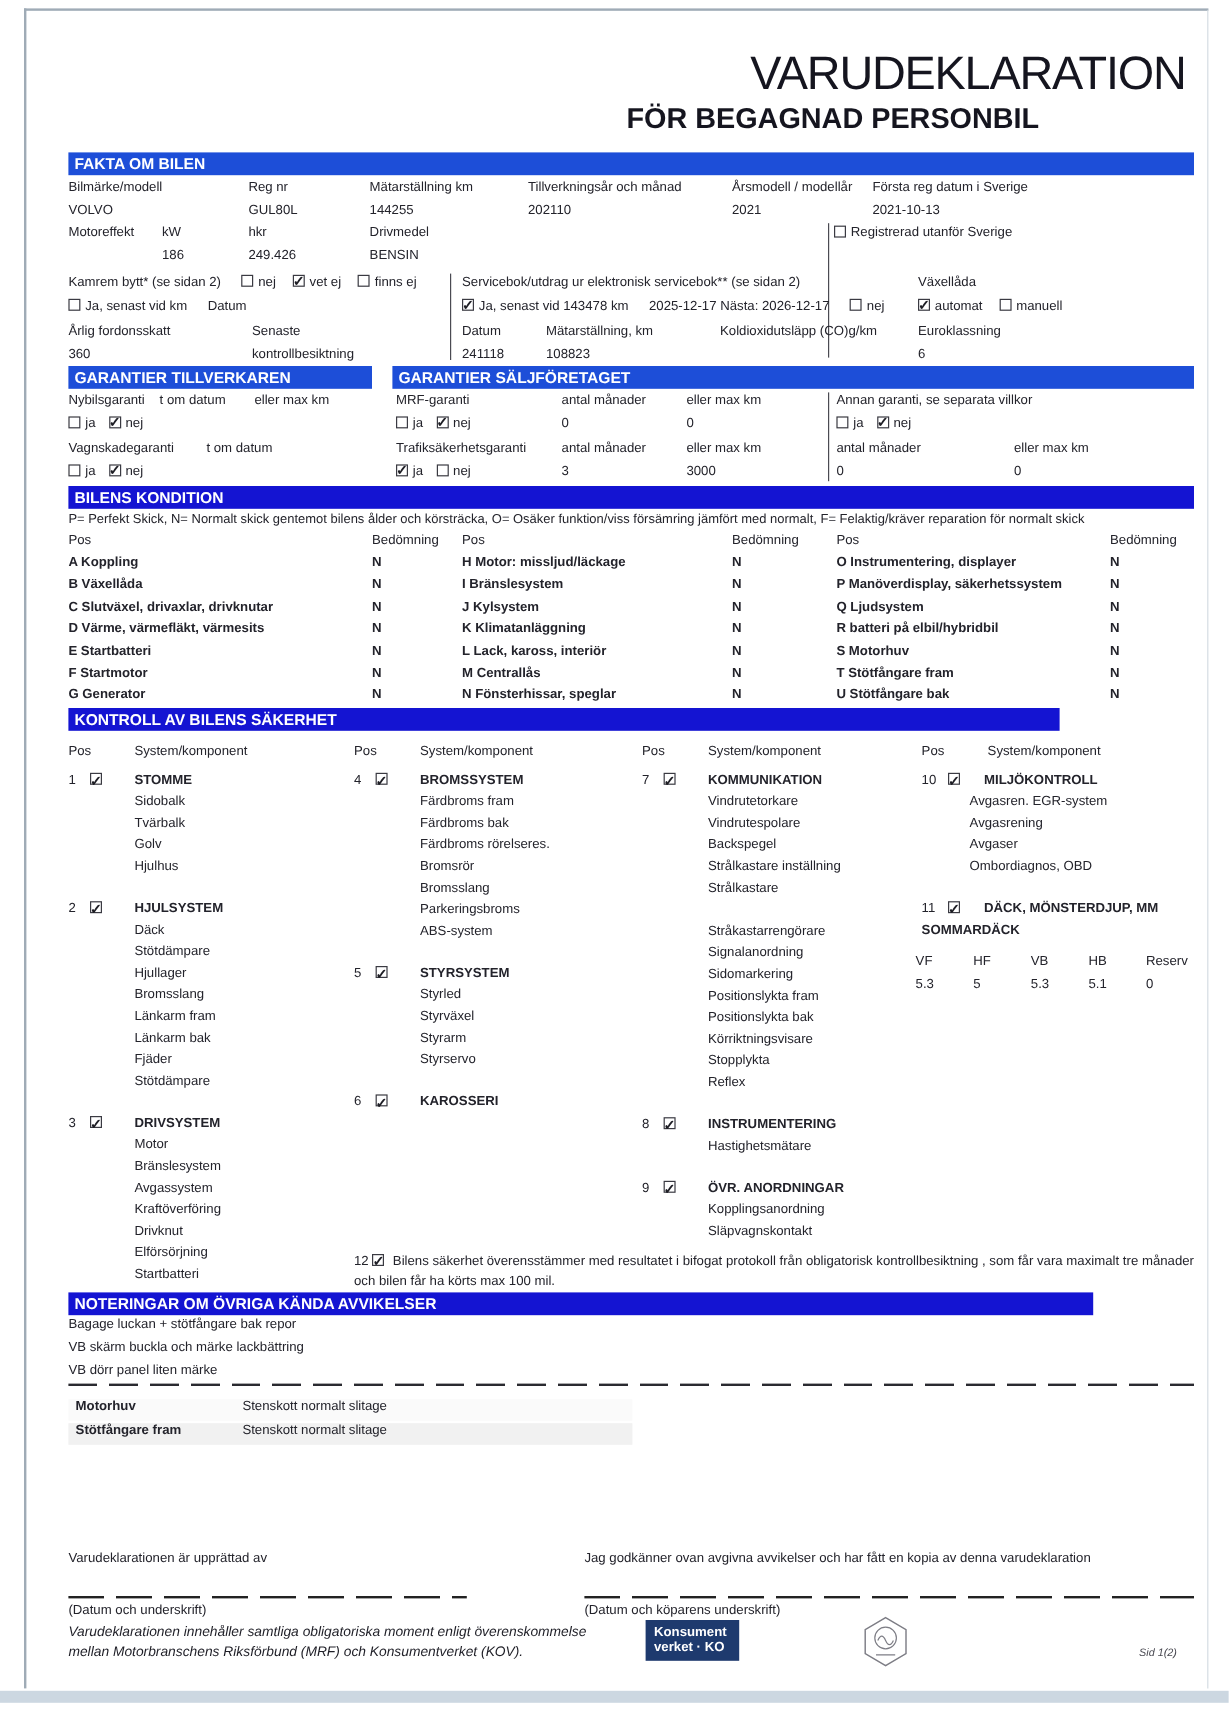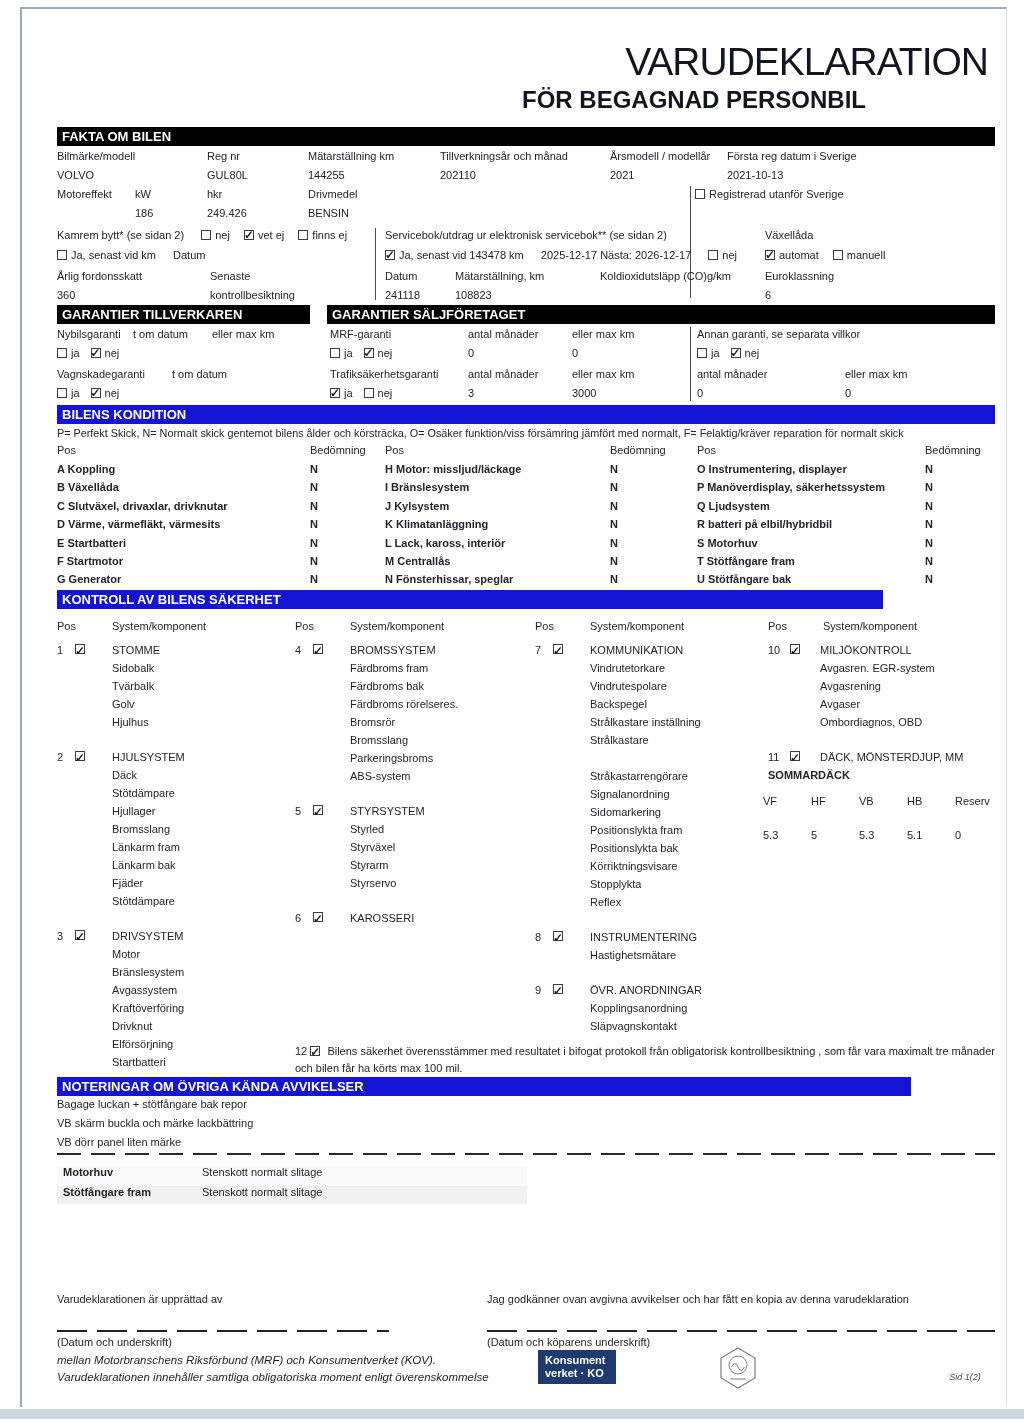--- a/index.html
+++ b/index.html
@@ -3,21 +3,21 @@
 <meta charset="utf-8">
 <style>
 *{margin:0;padding:0;box-sizing:border-box}
 html,body{background:#fff}
 body{width:1024px;height:1424px;position:relative;font-family:"Liberation Sans",sans-serif;font-size:11px;color:#23232b;overflow:hidden}
 .frame{position:absolute;left:20px;top:7px;width:987px;height:1400px;border-top:2px solid #9fabb6;border-left:2px solid #9fabb6;border-right:1px solid #d5dde3;background:#fff}
 .bottom-strip{position:absolute;left:0;top:1409px;width:1024px;height:10px;background:#ccd7e1}
 .doc-title{position:absolute;left:400px;top:40px;width:588px;text-align:right;font-size:39px;letter-spacing:-1px;color:#15151f}
 .doc-subtitle{position:absolute;left:400px;top:86px;width:588px;text-align:center;font-size:24px;font-weight:700;color:#15151f}
 .bar{position:absolute;height:19px;color:#fff;font-weight:700;font-size:13px;line-height:19px;padding-left:5px;white-space:nowrap}
-.bar.red{background:#000000}
+.bar.red{background:#1d4ed8}
 .bar.blue{background:#1414d2}
 .b-fakta{left:57px;top:127px;width:938px}
 .b-gar-l{left:57px;top:305px;width:253px}
 .b-gar-r{left:327px;top:305px;width:668px}
 .b-kond{left:57px;top:405px;width:938px}
 .b-saker{left:57px;top:590px;width:826px}
 .b-noter{left:57px;top:1077px;width:854px}
 .row{position:absolute;left:57px;width:938px;height:19px;font-size:11px;white-space:nowrap}
 .f{position:absolute;top:0;white-space:nowrap}
 .L0{left:0}.L76{left:76px}.L78{left:78px}.L115{left:115px}
@@ -46,29 +46,29 @@
 .scol{position:absolute;top:617px;font-size:11px;line-height:18px}
 .scol1{left:57px;width:236px}.scol2{left:295px;width:238px}.scol3{left:535px;width:232px}.scol4{left:768px;width:230px}
 .shead{display:flex}
 .shead .sp{width:55px;flex:none}
 .sgroup{margin-top:17px}
 .sgroup.first{margin-top:6px}
 .sghead{position:relative;height:18px}
 .sgnum{position:absolute;left:0}
 .sgcb{position:absolute;left:18px;top:3px}
 .scol4 .sgcb{left:22px}
-.sgtitle{position:absolute;left:55px;font-weight:400;white-space:nowrap}
+.sgtitle{position:absolute;left:55px;font-weight:700;white-space:nowrap}
 .scol4 .sgtitle{left:52px}
 .sitems{margin-left:55px}
-.scol4 .sitems{margin-left:52px}
+.scol4 .sitems{margin-left:40px}
 .sitem{height:18px;white-space:nowrap}
 .ssub{font-weight:700;height:18px}
 .tyre{display:flex;margin-left:-5px;margin-top:8px}
 .tyre span{width:48px;flex:none}
-.tyre.tvals{margin-top:16px}
+.tyre.tvals{margin-top:1px}
 .pos12{position:absolute;left:295px;top:1043px;width:712px;font-size:11px;line-height:17px;white-space:normal}
 .note-line{position:absolute;left:57px;width:938px;height:19px}
 .nl1{top:1098px}.nl2{top:1117px}.nl3{top:1136px}
 .note-dash{position:absolute;left:57px;top:1153px;width:938px;height:2px;background:repeating-linear-gradient(90deg,#2a2a30 0 24px,transparent 24px 34px)}
 .nrow{position:absolute;left:57px;width:470px;height:18px}
 .nr1{top:1166px;background:#fafafa}
 .nr2{top:1186px;background:#f1f1f1}
 .nrow b{position:absolute;left:6px}
 .nrow .nval{position:absolute;left:145px}
 .sign-lab{position:absolute;font-size:11px;white-space:nowrap}
@@ -561,22 +561,22 @@
   </div>
 
   <div class="sign-lab sl-l">Varudeklarationen är upprättad av</div>
   <div class="sign-lab sl-r">Jag godkänner ovan avgivna avvikelser och har fått en kopia av denna varudeklaration</div>
   <div class="sign-line sg-l"></div>
   <div class="sign-line sg-r"></div>
   <div class="sign-lab cap-l">(Datum och underskrift)</div>
   <div class="sign-lab cap-r">(Datum och köparens underskrift)</div>
 
   <div class="fineprint">
+    <div>Varudeklarationen innehåller samtliga obligatoriska moment enligt överenskommelse</div>
     <div>mellan Motorbranschens Riksförbund (MRF) och Konsumentverket (KOV).</div>
-    <div>Varudeklarationen innehåller samtliga obligatoriska moment enligt överenskommelse</div>
   </div>
 
   <div class="kov-badge">
     <div>Konsument</div>
     <div>verket · KO</div>
   </div>
 
   <div class="mrf-logo">
     <svg width="40" height="44" viewBox="0 0 40 44">
       <polygon points="20,2 37,12 37,32 20,42 3,32 3,12" fill="none" stroke="#7d7d85" stroke-width="1.2"></polygon>

